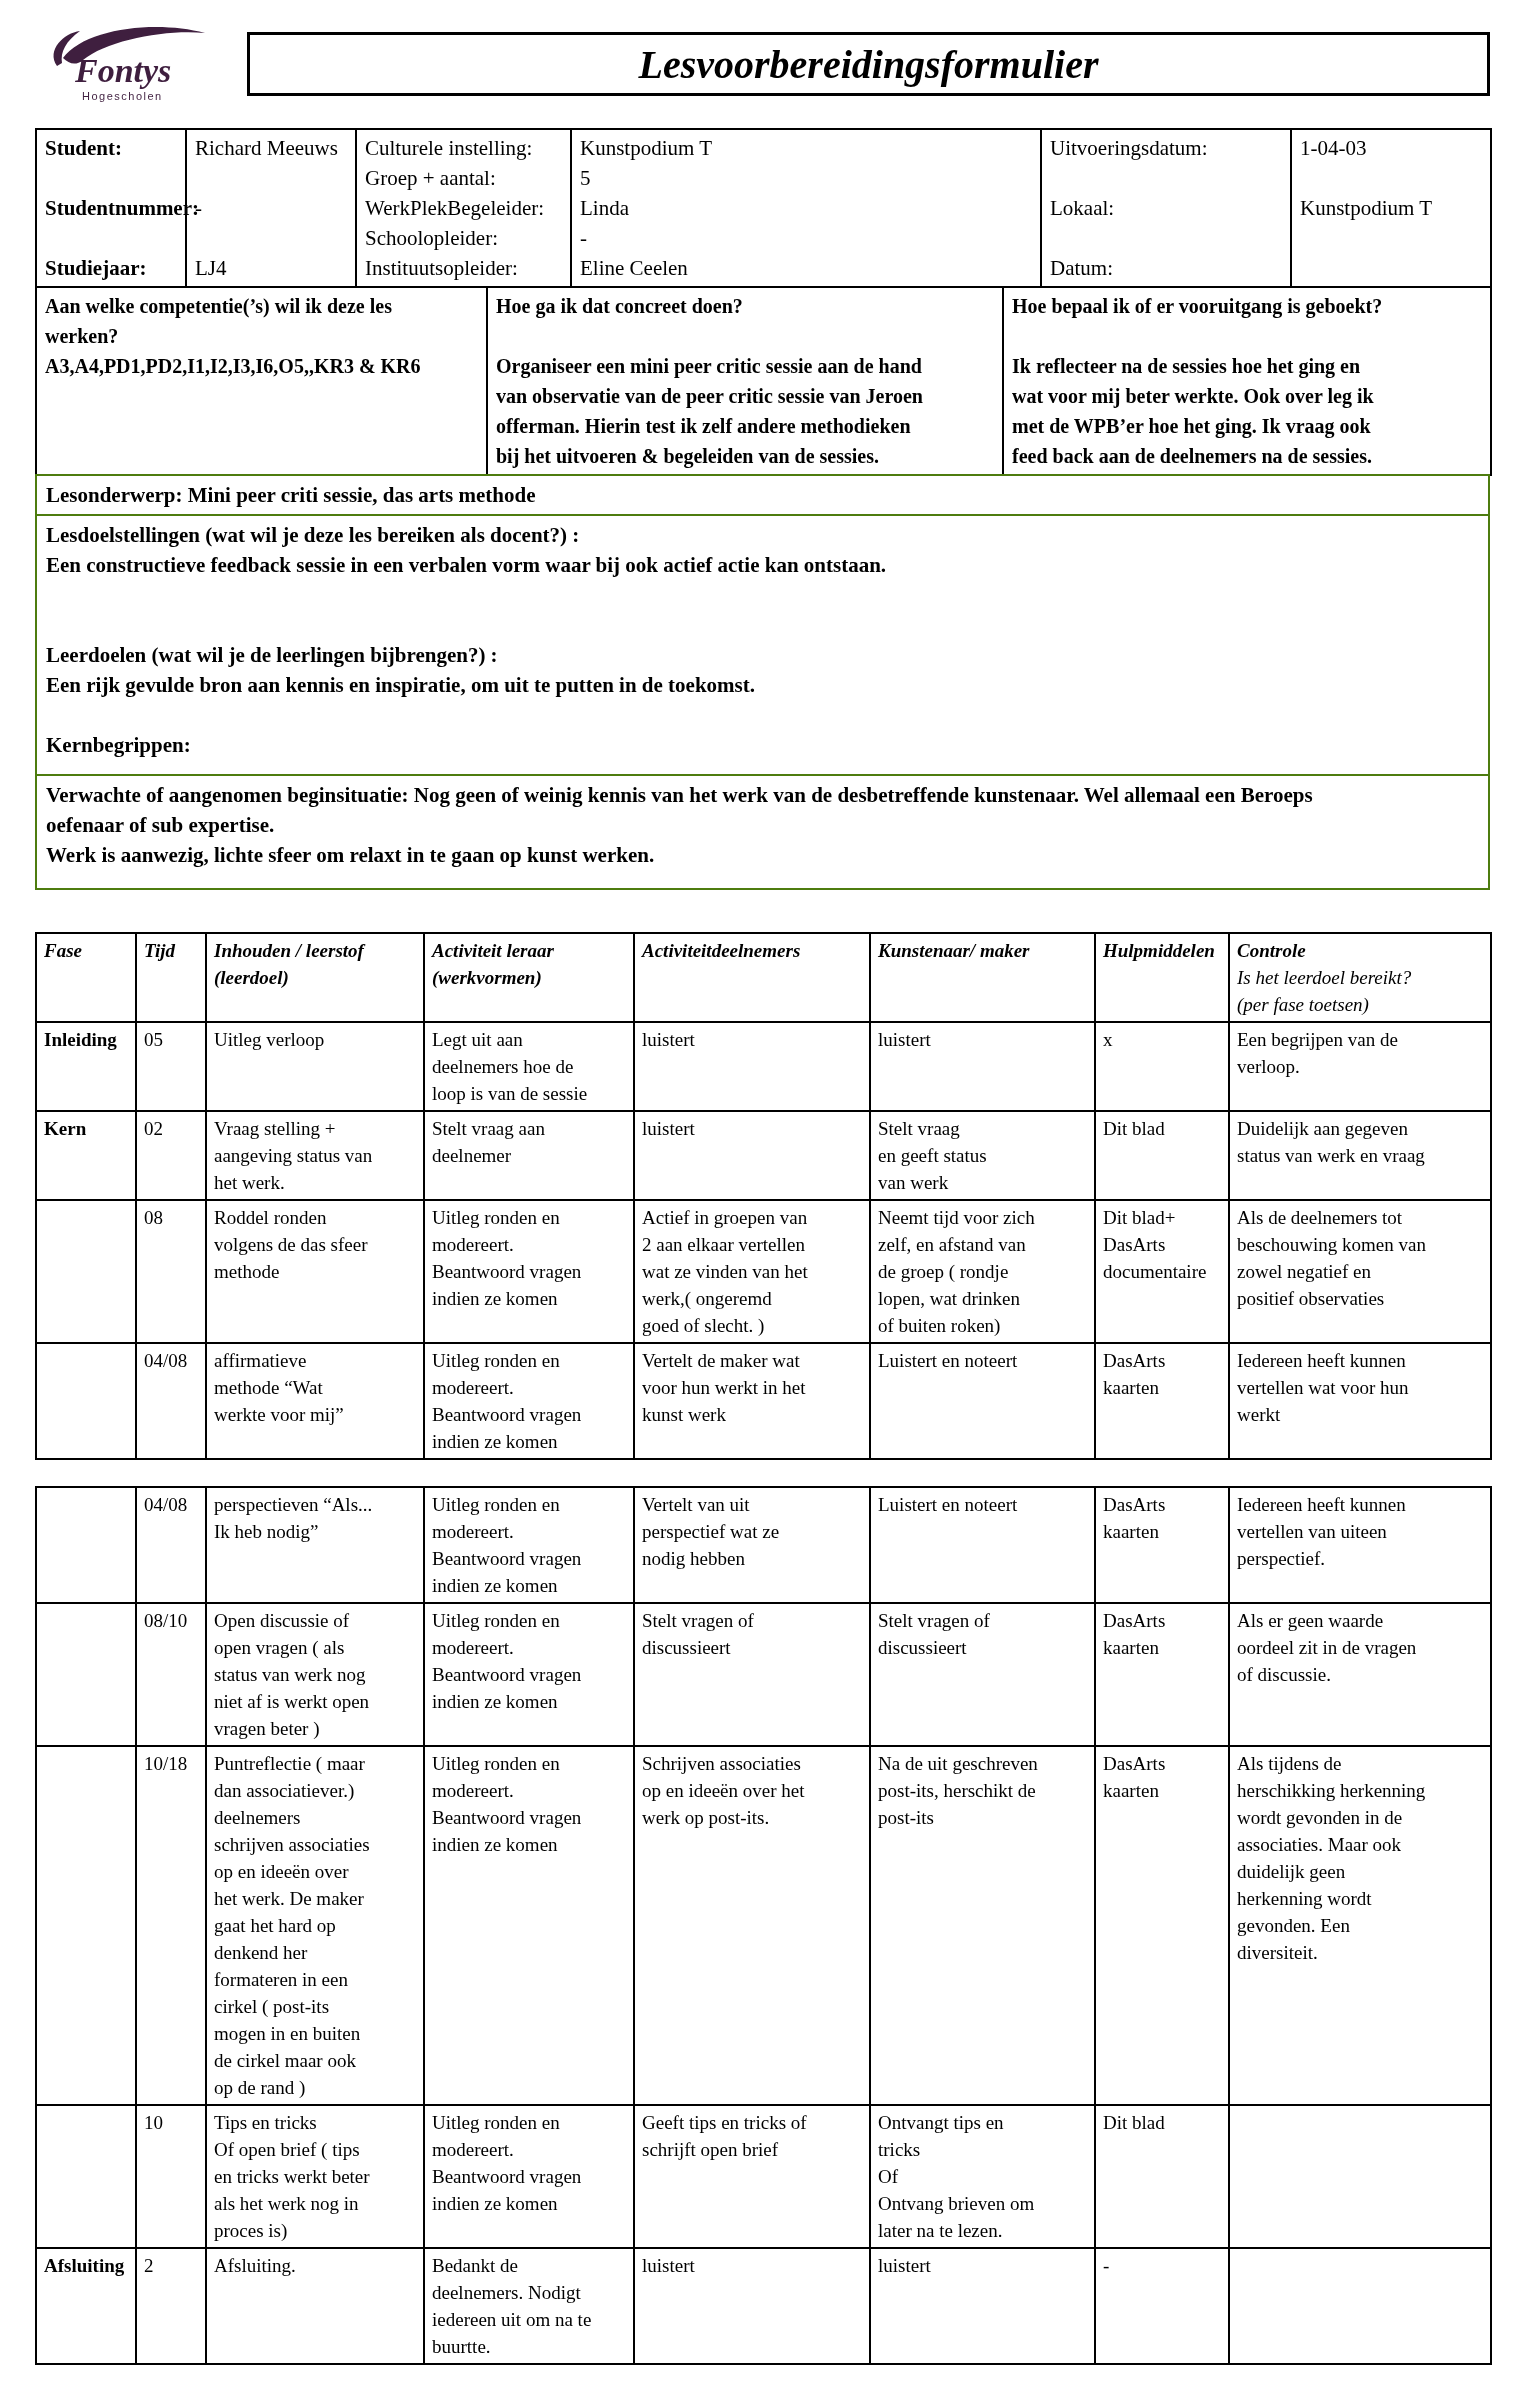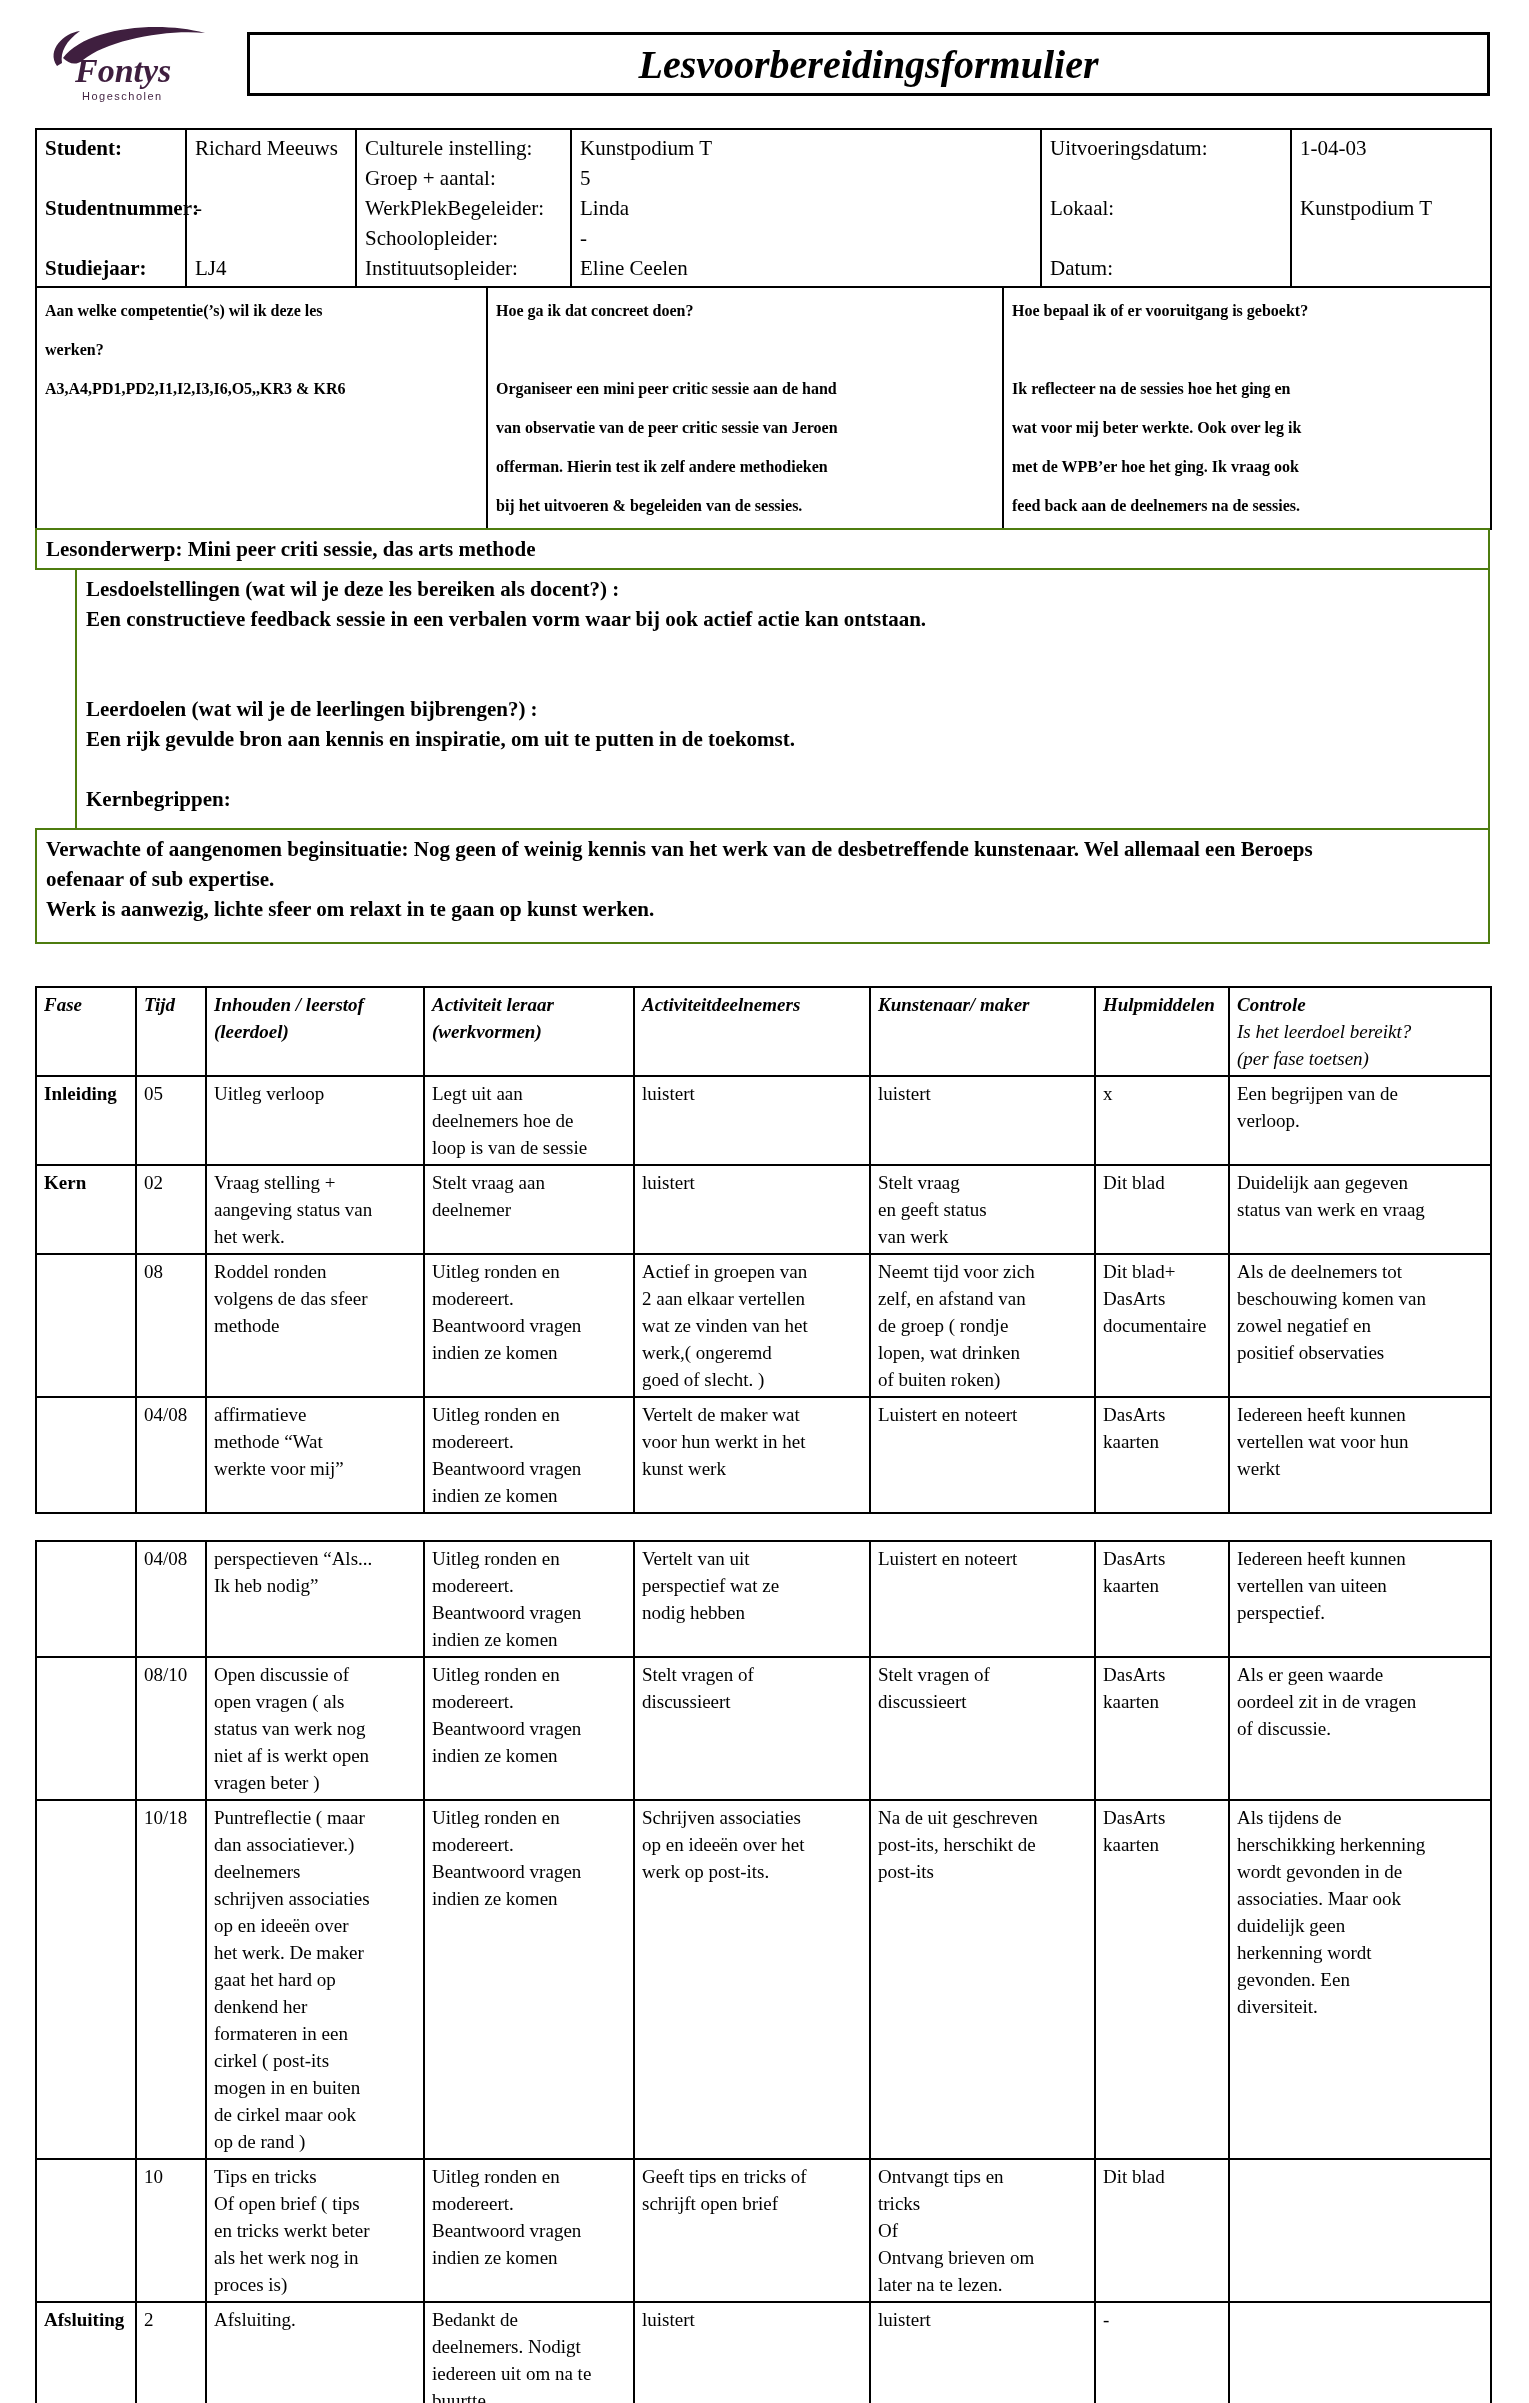--- a/index.html
+++ b/index.html
@@ -30,30 +30,30 @@
   
   table { border-collapse: collapse; width: 100%; table-layout: fixed; }
   td { border: 2px solid #000; vertical-align: top; padding: 3px 8px; }
   .pre { white-space: pre-line; }
   .b { font-weight: bold; }
 
   .stack { margin-top: -2px; }
 
   .info-table td { font-size: 21px; line-height: 30px; border-radius: 32px; }
 
-  .comp-table td { font-size: 16px; line-height: 39px; font-weight: bold; }
+  .comp-table td { font-size: 20px; line-height: 30px; font-weight: bold; }
 
   .bar {
     border: 2px solid #4d7c0f;
     padding: 4px 9px;
     font-weight: bold;
     font-size: 21px;
     line-height: 30px;
   }
-  .lesdoel { min-height: 262px; margin-left: 40px; }
+  .lesdoel { min-height: 262px; }
   .begin   { min-height: 116px; }
 
   .gap-lg { height: 42px; }
   .gap-sm { height: 26px; }
 
   
   .sched td { font-size: 19px; line-height: 27px; padding: 3px 7px; }
   .sched .hdr td { font-weight: bold; font-style: italic; }
   .sched .hdr .sub { font-weight: normal; }
   .fase { font-weight: bold; }

